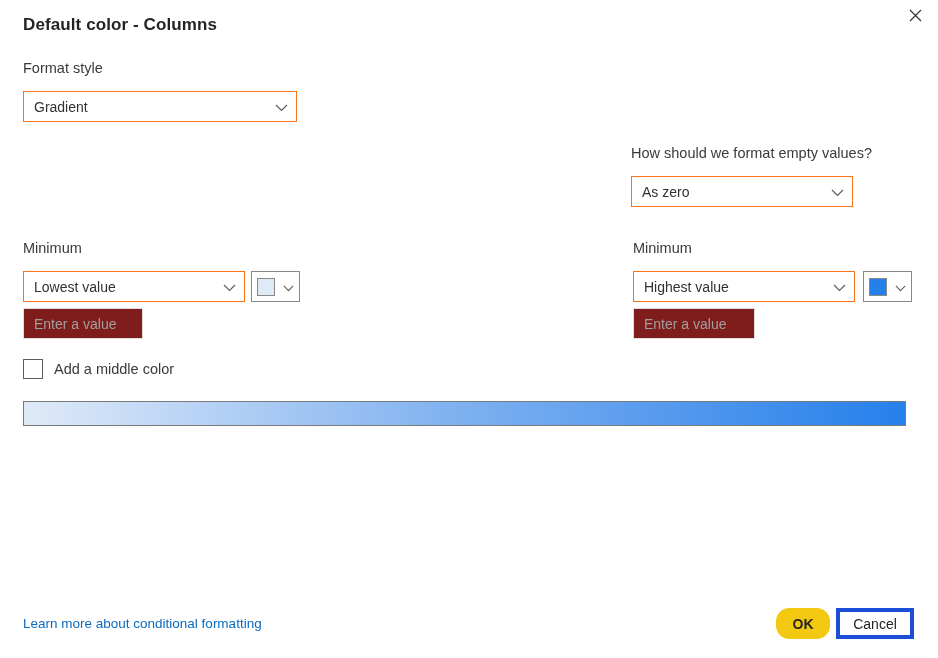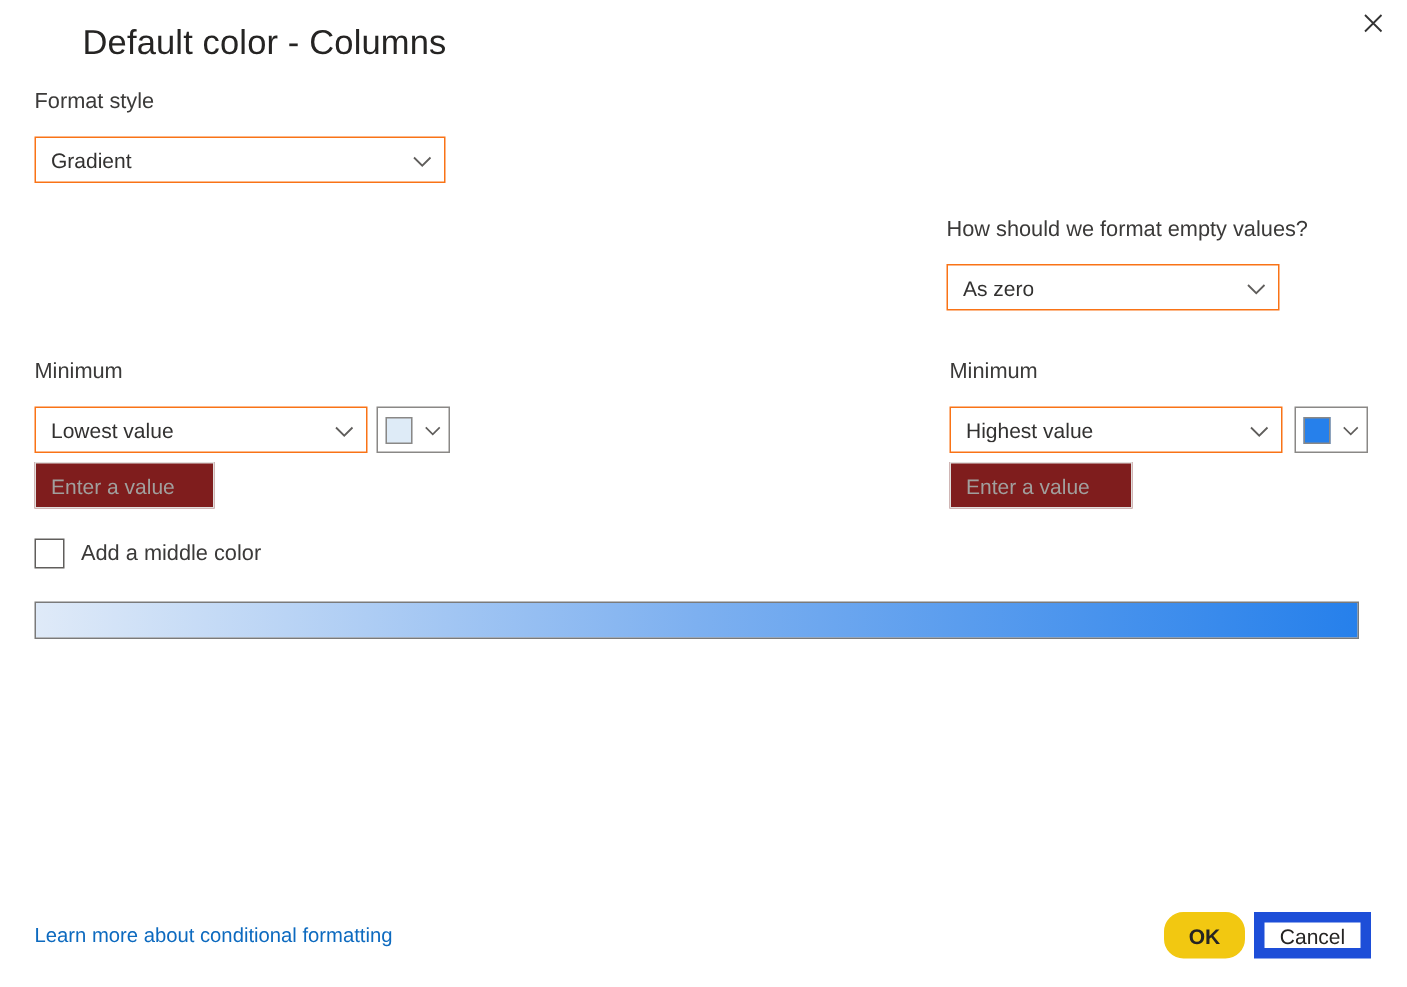--- a/index.html
+++ b/index.html
@@ -37,26 +37,25 @@
     cursor: pointer;
     padding: 0;
   }
   .close-btn svg { display: block; }
 
   
   .dialog-title {
     position: absolute;
     left: 23px;
     top: 15px;
-    font-size: 23px;
-    font-weight: normal;
+    font-size: 17px;
+    font-weight: bold;
     color: #252423;
     letter-spacing: 0.1px;
     white-space: nowrap;
-    margin-left: 32px;
   }
 
   
   .field-label {
     font-size: 14.5px;
     color: #3b3a39;
     white-space: nowrap;
   }
 
   
@@ -182,21 +181,21 @@
     background: #f2c811;
     border: 1px solid #f2c811;
     color: #252423;
     font-weight: bold;
   }
   .btn-cancel {
     top: 608px;
     left: 836px;
     width: 78px;
     background: #ffffff;
-    border: 7px solid #1d4ed8;
+    border: 4px solid #1d4ed8;
     color: #252423;
   }
 
   
   .lbl-format-style { position: absolute; left: 23px; top: 60px; }
   .dd-format-style  { position: absolute; left: 23px; top: 91px; width: 274px; }
 
   .lbl-base-field { position: absolute; left: 23px; top: 145px; }
   .dd-base-field  { position: absolute; left: 23px; top: 176px; width: 274px; }
 

